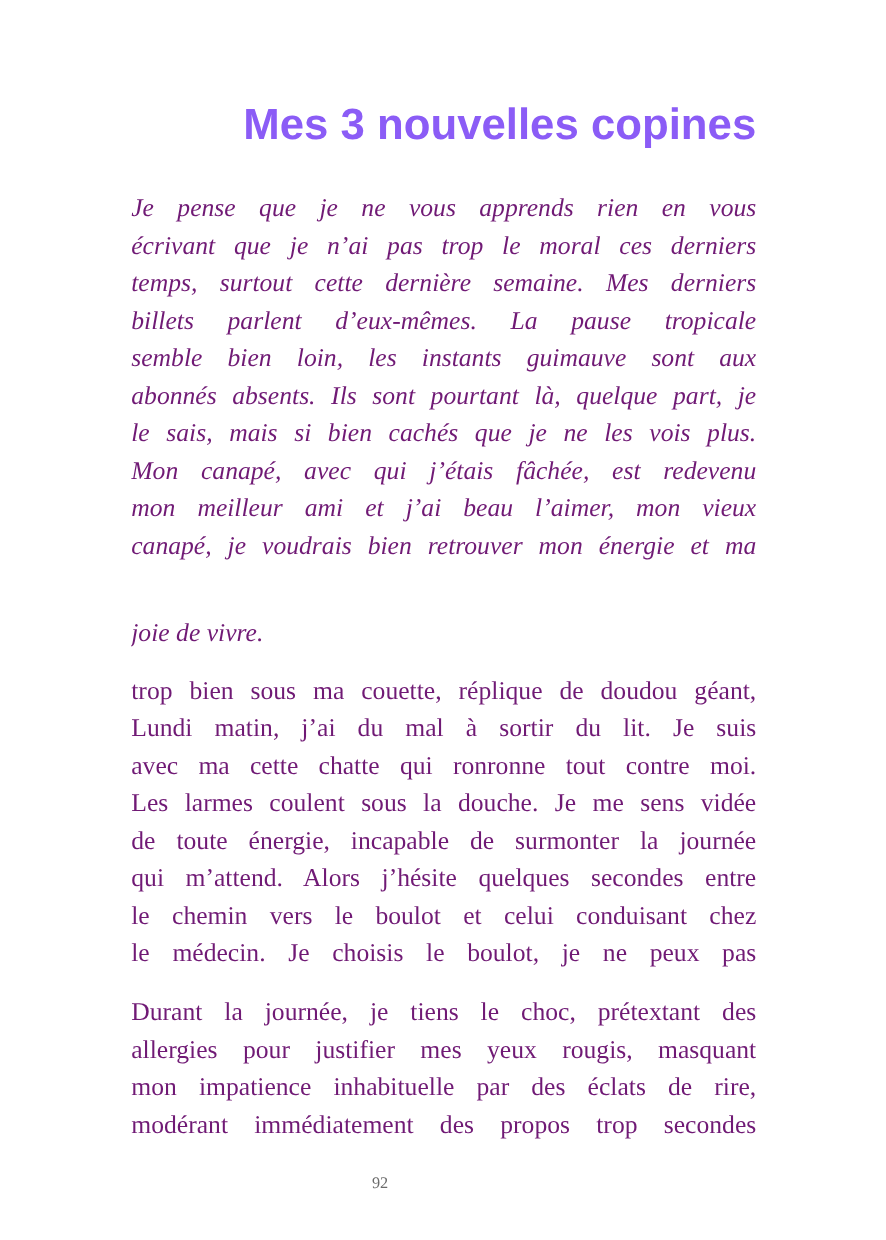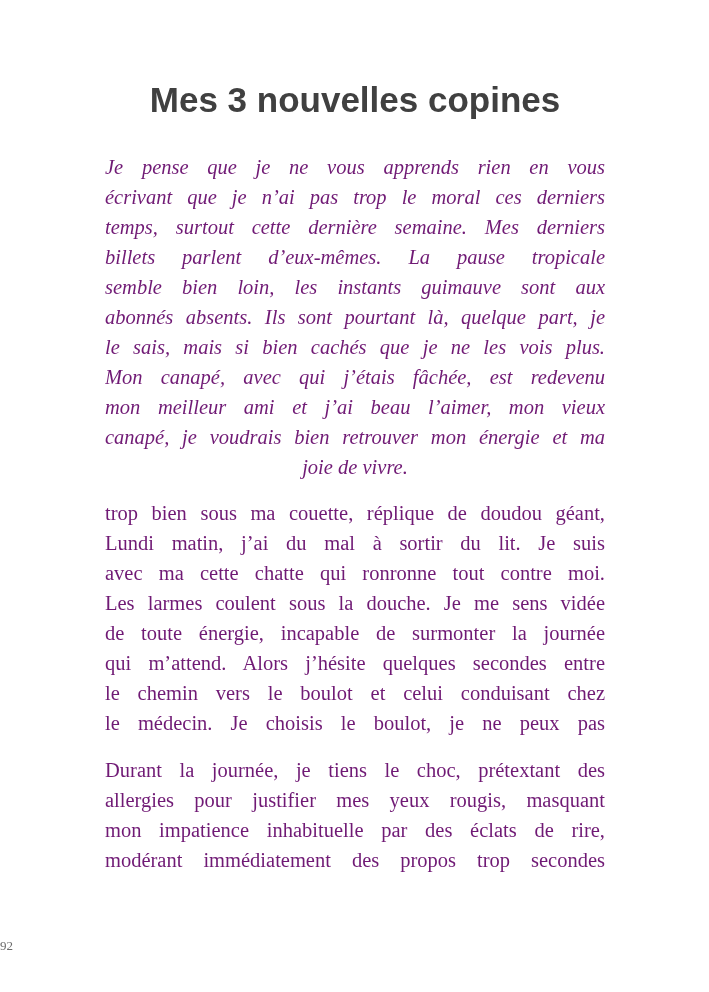--- a/index.html
+++ b/index.html
@@ -24,22 +24,22 @@
     left: 105px;
     top: 0;
     width: 500px;
   }
   .title {
     margin: 78px 0 0 0;
     font-family: "Liberation Sans", "DejaVu Sans", sans-serif;
     font-weight: 700;
     font-size: 35px;
     line-height: 43px;
-    text-align: center;
-    color: #404040;
+    text-align: right;
+    color: #8b5cf6;
   }
   .para {
     margin: 0;
     color: #701a75;
     font-size: 20.5px;
     line-height: 30px;
   }
   .para.intro {
     margin-top: 31px;
     font-style: italic;
@@ -50,27 +50,28 @@
   .line {
     text-align: justify;
     height: 30px;
     overflow: hidden;
   }
   .line::after {
     content: "";
     display: inline-block;
     width: 100%;
   }
-  .line.last { text-align: center; }
+  .line.last { text-align: left; margin-top: 40px; }
   .line.last::after { content: none; }
   .footer {
     position: absolute;
     left: 0;
     top: 938px;
     width: 608px;
+    text-align: center;
     font-size: 13px;
     line-height: 16px;
     color: #6b6b6b;
   }
 </style>
 </head>
 <body>
 
 <div class="page">
   <div class="content">

